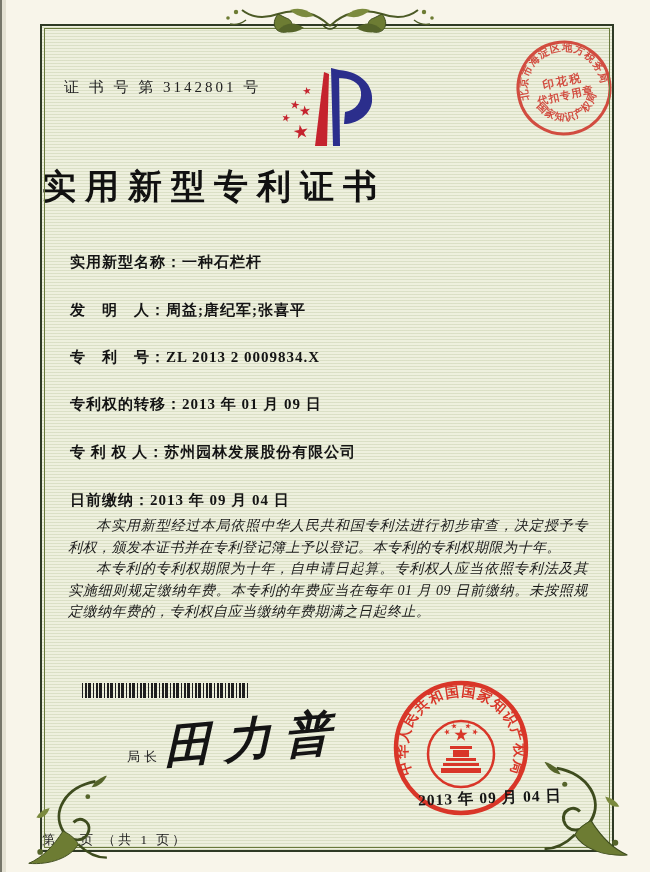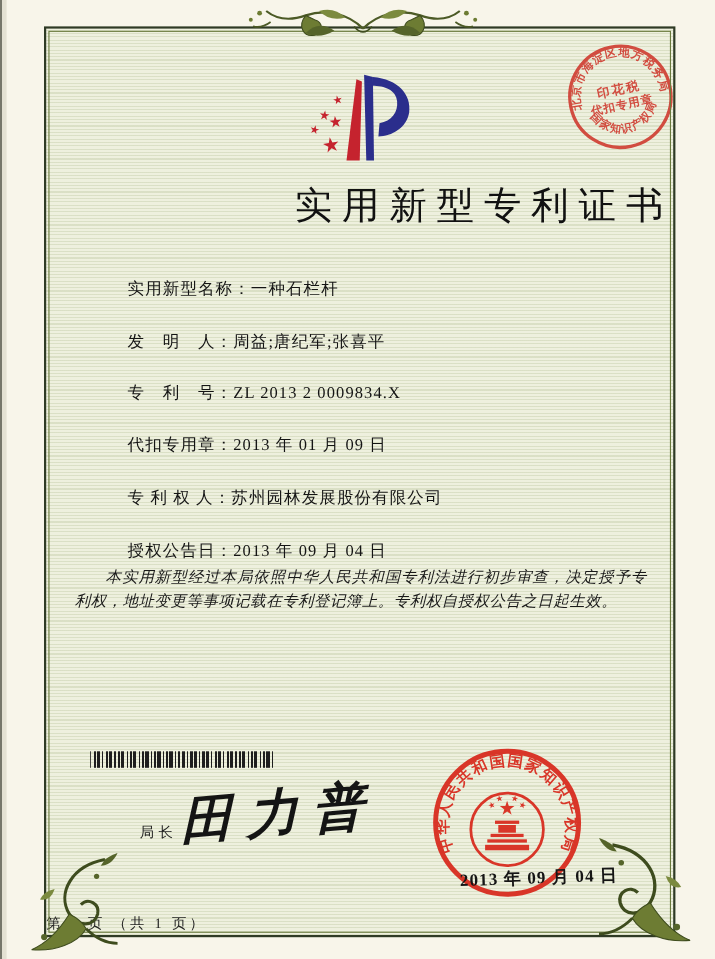--- a/index.html
+++ b/index.html
@@ -23,27 +23,27 @@
   }
   .inner::after{
     content:"";position:absolute;inset:2px;border:1px solid #6a7a3d;pointer-events:none;
   }
 
   .cert-no{position:absolute;left:22px;top:52px;font-size:15px;letter-spacing:3px;color:#222;}
 
   .logo{position:absolute;left:240px;top:32px;width:100px;height:94px;}
 
   .title{
-    position:absolute;left:0;top:138px;width:100%;text-align:right;
-    font-size:34px;font-weight:400;letter-spacing:9px;color:#111;
+    position:absolute;left:0;top:138px;width:100%;text-align:left;
+    font-size:34px;font-weight:700;letter-spacing:9px;color:#111;
   }
 
   .frow{position:absolute;left:28px;font-size:15px;letter-spacing:1px;white-space:pre;color:#141414;}
-  .frow .flabel{font-weight:400;margin-left:46px;}
-  .frow .fvalue{font-weight:400;}
+  .frow .flabel{font-weight:700;}
+  .frow .fvalue{font-weight:700;}
   .frow-0{top:227px;} .frow-1{top:275px;text-align:center;} .frow-2{top:322px;}
   .frow-3{top:369px;} .frow-4{top:417px;} .frow-5{top:465px;}
 
   .bodytext{
     position:absolute;left:26px;top:489px;width:520px;
     font-size:14px;line-height:21.5px;letter-spacing:0.5px;
     text-align:justify;font-style:italic;color:#191919;
   }
   .bodytext p{margin:0;text-indent:2em;}
 
@@ -82,20 +82,21 @@
   svg{display:block;}
 </style>
 </head>
 <body>
 
 <div class="scan-edge"></div>
 <div class="scan-edge2"></div>
 
 <div class="inner">
 
+  <div class="cert-no">证 书 号 第 3142801 号</div>
 
   <div class="logo">
     <svg viewBox="0 0 100 94" width="100" height="94">
       <defs>
         <path id="star" d="M0,-1 L0.2245,-0.309 0.951,-0.309 0.363,0.118 0.5878,0.809 0,0.382 -0.5878,0.809 -0.363,0.118 -0.951,-0.309 -0.2245,-0.309 Z"></path>
       </defs>
       <g fill="#c5232e">
         <use href="#star" transform="translate(25,33) scale(4.2) rotate(-12)"></use>
         <use href="#star" transform="translate(13,47) scale(4.6) rotate(8)"></use>
         <use href="#star" transform="translate(23,53) scale(5.6) rotate(-6)"></use>
@@ -108,26 +109,27 @@
         <path d="M57,12 C 80,14 92,28 90,44 C 88,58 74,66 62,66 L63,54 C 74,52 80,44 79,34 C 78,24 68,20 56,20 Z"></path>
       </g>
     </svg>
   </div>
 
   <div class="title">实用新型专利证书</div>
 
   <div class="frow frow-0"><span class="flabel">实用新型名称：</span><span class="fvalue">一种石栏杆</span></div>
   <div class="frow frow-1"><span class="flabel">发　明　人：</span><span class="fvalue">周益;唐纪军;张喜平</span></div>
   <div class="frow frow-2"><span class="flabel">专　利　号：</span><span class="fvalue">ZL 2013 2 0009834.X</span></div>
-  <div class="frow frow-3"><span class="flabel">代扣专用章：</span><span class="fvalue">2013 年 01 月 09 日</span></div>
+  <div class="frow frow-3"><span class="flabel">专利权的转移：</span><span class="fvalue">2013 年 01 月 09 日</span></div>
   <div class="frow frow-4"><span class="flabel">专 利 权 人：</span><span class="fvalue">苏州园林发展股份有限公司</span></div>
-  <div class="frow frow-5"><span class="flabel">授权公告日：</span><span class="fvalue">2013 年 09 月 04 日</span></div>
+  <div class="frow frow-5"><span class="flabel">日前缴纳：</span><span class="fvalue">2013 年 09 月 04 日</span></div>
 
   <div class="bodytext">
-    <p>本实用新型经过本局依照中华人民共和国专利法进行初步审查，决定授予专利权，地址变更等事项记载在专利登记簿上。专利权自授权公告之日起生效。</p>
+    <p>本实用新型经过本局依照中华人民共和国专利法进行初步审查，决定授予专利权，颁发本证书并在专利登记簿上予以登记。本专利的专利权期限为十年。</p>
+    <p>本专利的专利权期限为十年，自申请日起算。专利权人应当依照专利法及其实施细则规定缴纳年费。本专利的年费应当在每年 01 月 09 日前缴纳。未按照规定缴纳年费的，专利权自应当缴纳年费期满之日起终止。</p>
   </div>
 
   <div class="barcode"></div>
 
   <div class="sig-label">局长</div>
   <div class="sig-name">田力普</div>
 
   <div class="seal">
     <svg viewBox="0 0 140 140" width="140" height="140">
       <defs>

